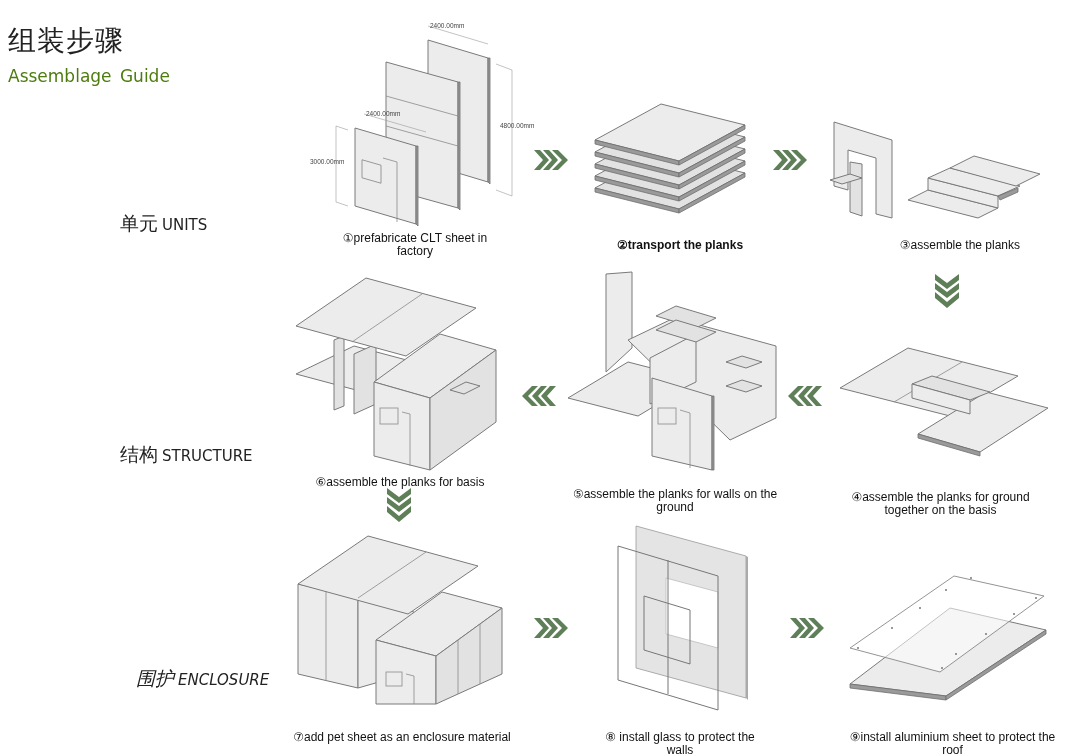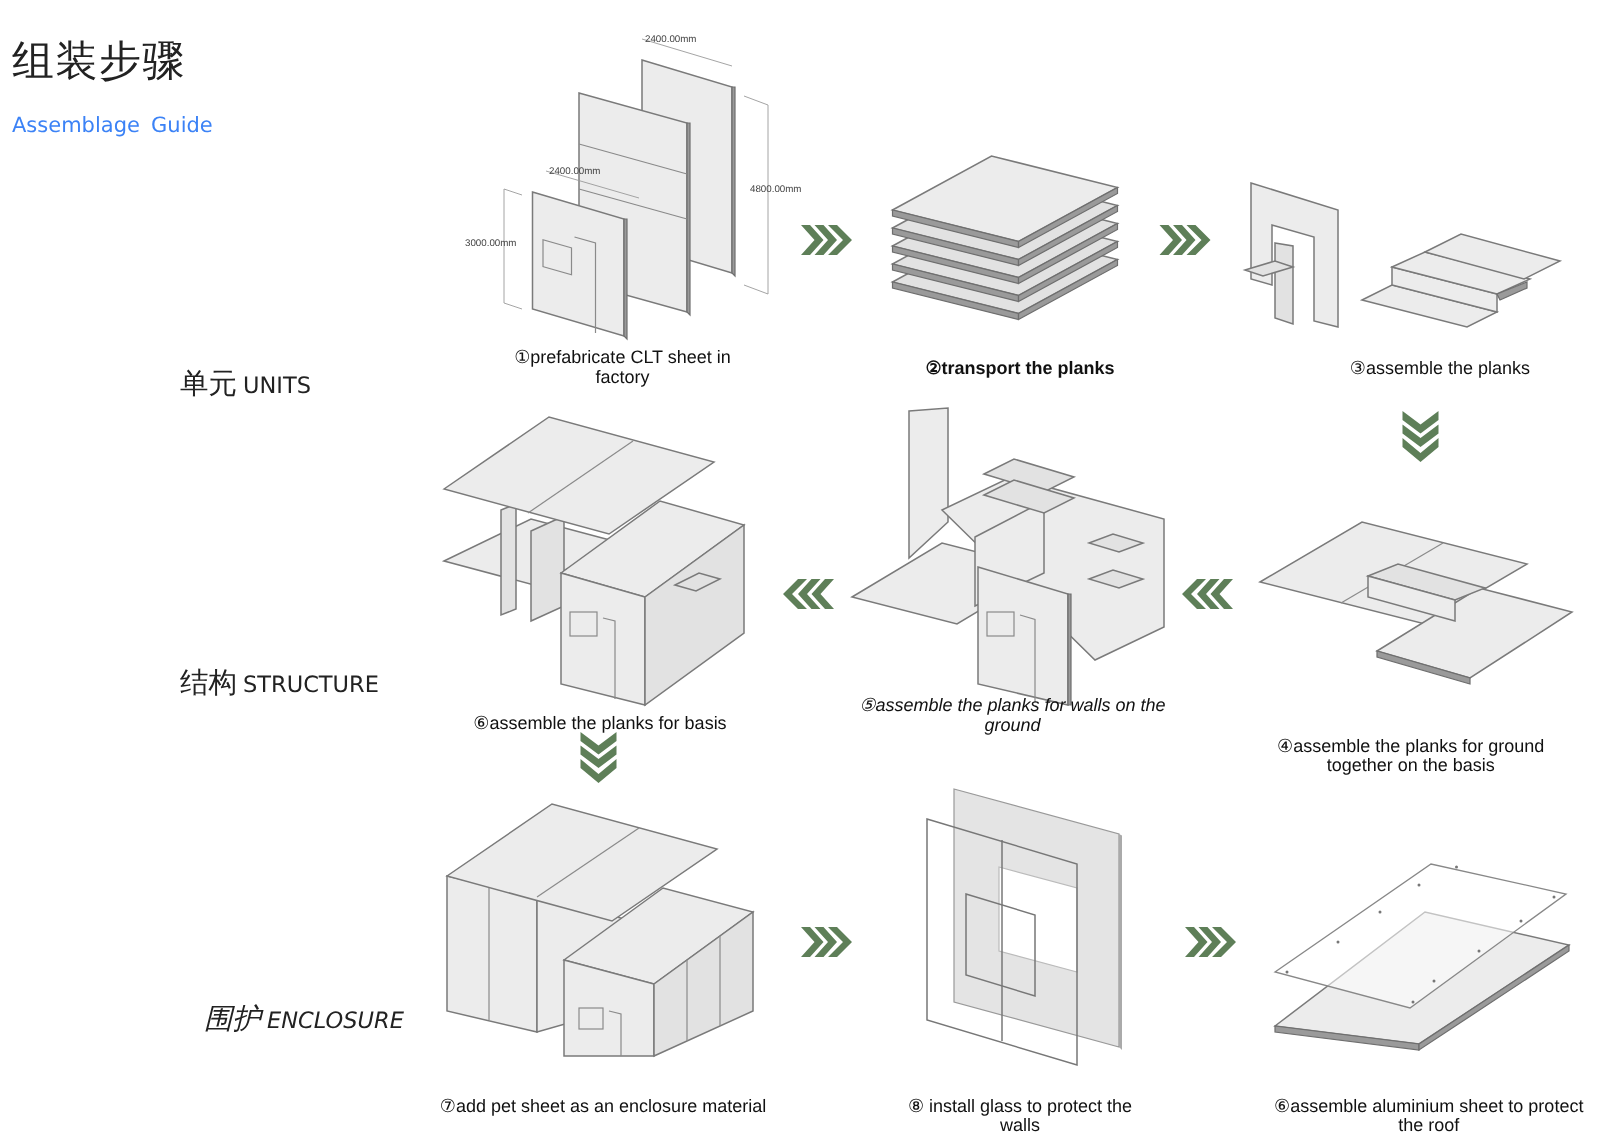--- a/index.html
+++ b/index.html
@@ -1,41 +1,41 @@
 <!DOCTYPE html>
 <html><head>
 <meta charset="utf-8">
 <style>
   html, body { margin:0; padding:0; background:#ffffff; }
   body { width:1080px; height:756px; position:relative; overflow:hidden;
          font-family:"DejaVu Sans", sans-serif; color:#222; }
   .abs { position:absolute; }
   .title-zh { left:8px; top:22px; font-size:28px; letter-spacing:1px; color:#222; }
-  .title-en { left:8px; top:76px; font-size:14px; color:#3b82f6; word-spacing:3px; }
+  .title-en { left:8px; top:66px; font-size:17px; color:#4d7c0f; word-spacing:3px; }
   .row-label { font-size:19px; color:#222; }
   .row-label .en { font-size:15px; margin-left:4px; }
   .caption { font-family:"Liberation Sans", sans-serif; font-size:12px; color:#111;
              text-align:center; line-height:13px; }
   svg.fig { position:absolute; overflow:visible; }
   .face { fill:#ececec; stroke:#7a7a7a; stroke-width:1; }
   .face2 { fill:#e2e2e2; stroke:#7a7a7a; stroke-width:1; }
   .edge { fill:#9a9a9a; stroke:#6e6e6e; stroke-width:0.8; }
   .line { fill:none; stroke:#8a8a8a; stroke-width:0.8; }
   .dim { fill:none; stroke:#9a9a9a; stroke-width:0.6; }
   .dimtxt { font-family:"Liberation Sans", sans-serif; font-size:6.5px; fill:#444; }
   .glass { fill:none; stroke:#777; stroke-width:1; }
   .arrow path { fill:#5e7f58; }
 </style>
 </head>
 <body>
 
 <div class="abs title-zh">组装步骤</div>
 <div class="abs title-en">Assemblage  Guide</div>
 
-<div class="abs row-label" style="left:120px; top:211px;margin-top:32px;">
+<div class="abs row-label" style="left:120px; top:211px;">
   <span>单元</span><span class="en">UNITS</span>
 </div>
 <div class="abs row-label" style="left:120px; top:442px;">
   <span>结构</span><span class="en">STRUCTURE</span>
 </div>
 <div class="abs row-label" style="left:136px; top:666px;font-style:italic;">
   <span>围护</span><span class="en">ENCLOSURE</span>
 </div>
 
 <svg class="fig" style="left:300px; top:10px;" width="230" height="215">
@@ -142,21 +142,21 @@
   <polygon class="face" points="84,86 130,62 130,110 84,132"></polygon>
   <polygon class="face2" points="90,44 110,34 150,46 130,56"></polygon>
   <polygon class="face2" points="90,58 110,48 150,60 130,70"></polygon>
   <polygon class="face2" points="160,90 176,84 196,90 180,96"></polygon>
   <polygon class="face2" points="160,114 176,108 196,114 180,120"></polygon>
   <polygon class="face" points="86,106 146,124 146,198 86,184"></polygon>
   <polygon class="edge" points="146,124 148,124 148,198 146,198"></polygon>
   <rect class="line" x="92" y="136" width="18" height="16"></rect>
   <polyline class="line" points="114,138 124,141 124,196"></polyline>
 </svg>
-<div class="abs caption" style="left:570px; top:464px; width:210px;font-style:italic;">⑤assemble the planks for walls on the ground</div>
+<div class="abs caption" style="left:570px; top:488px; width:210px;">⑤assemble the planks for walls on the ground</div>
 
 <svg class="fig arrow" style="left:522px; top:384px;" width="36" height="24">
   <path d="M34,2 h-6 l-9,10 l9,10 h6 l-9,-10z"></path>
     <path d="M25,2 h-6 l-9,10 l9,10 h6 l-9,-10z"></path>
     <path d="M16,2 h-6 l-10,10 l10,10 h6 l-10,-10z"></path>
 </svg>
 
 <svg class="fig" style="left:294px; top:274px;" width="210" height="196">
   <polygon class="face" points="2,100 60,72 120,88 62,116"></polygon>
   <polygon class="face2" points="40,66 50,62 50,132 40,136"></polygon>
@@ -227,13 +227,13 @@
       <circle cx="74" cy="36" r="1"></circle>
       <circle cx="100" cy="18" r="1"></circle>
     <circle cx="125" cy="6" r="1"></circle>
       <circle cx="190" cy="26" r="1"></circle>
       <circle cx="168" cy="42" r="1"></circle>
       <circle cx="140" cy="62" r="1"></circle>
       <circle cx="110" cy="82" r="1"></circle>
       <circle cx="96" cy="96" r="1"></circle>
   </g>
 </svg>
-<div class="abs caption" style="left:840px; top:731px; width:225px;">⑥assemble aluminium sheet to protect the roof</div>
+<div class="abs caption" style="left:840px; top:731px; width:225px;">⑨install aluminium sheet to protect the roof</div>
 
 </body></html>

